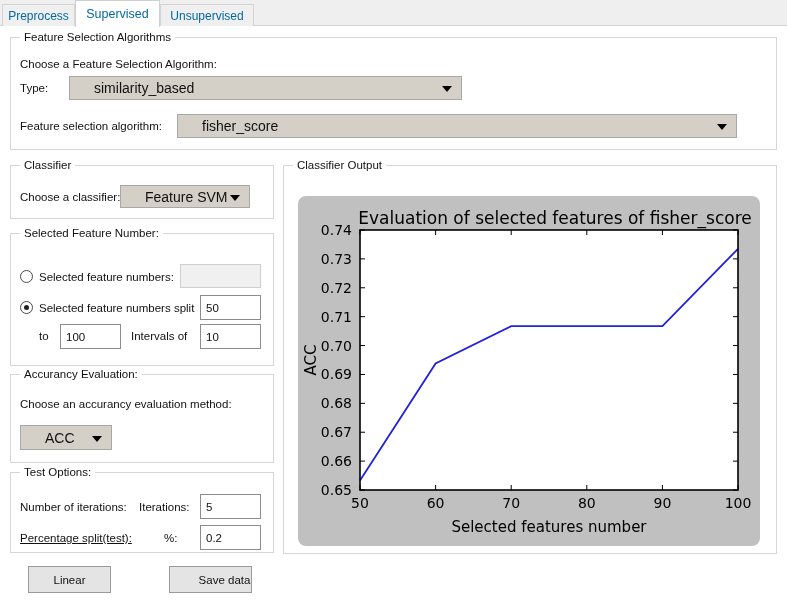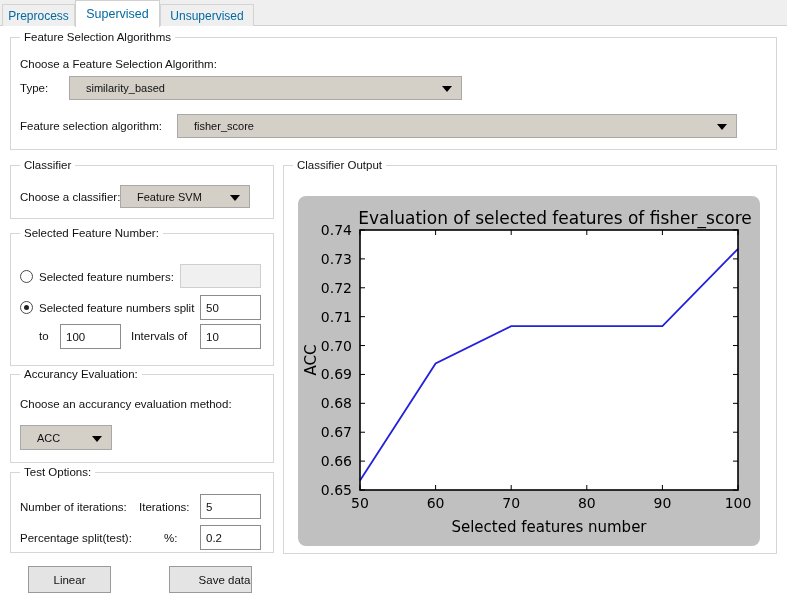--- a/index.html
+++ b/index.html
@@ -77,23 +77,23 @@
   }
 
   
   .combo {
     position: absolute;
     box-sizing: border-box;
     background: #d4d0c8;
     border: 1px solid #a8a8a8;
     display: flex;
     align-items: center;
-    font-size: 11px;
-    color: #111;
-    padding-left: 16px;
+    font-size: 14px;
+    color: #111;
+    padding-left: 24px;
   }
   .combo .carat {
     position: absolute;
     right: 9px;
     top: 50%;
     width: 0; height: 0;
     margin-top: -2px;
     border-left: 5px solid transparent;
     border-right: 5px solid transparent;
     border-top: 6px solid #000;
@@ -234,21 +234,21 @@
 <div class="group" style="left:10px; top:472px; width:264px; height:81px;">
   <span class="glabel">Test Options:</span>
 </div>
 
 <div class="lbl" style="left:20px; top:501px;">Number of iterations:</div>
 <div class="lbl" style="left:139px; top:501px;">Iterations:</div>
 <div class="tinput" style="left:200px; top:494px; width:61px; height:25px;">
   <span>5</span>
 </div>
 
-<div class="lbl" style="left:20px; top:532px;">Percentage split(test):</div>
+<div class="lbl" style="left:20px; top:532px;text-decoration:underline;">Percentage split(test):</div>
 <div class="lbl" style="left:164px; top:532px;">%:</div>
 <div class="tinput" style="left:200px; top:525px; width:61px; height:25px;">
   <span>0.2</span>
 </div>
 
 <div class="btn" style="left:28px; top:566px; width:83px; height:27px;">Linear</div>
 <div class="btn" style="left:169px; top:566px; width:83px; height:27px;padding-left:28px;">Save data</div>
 
 <div class="group" style="left:283px; top:165px; width:494px; height:389px;">
   <span class="glabel">Classifier Output</span>

